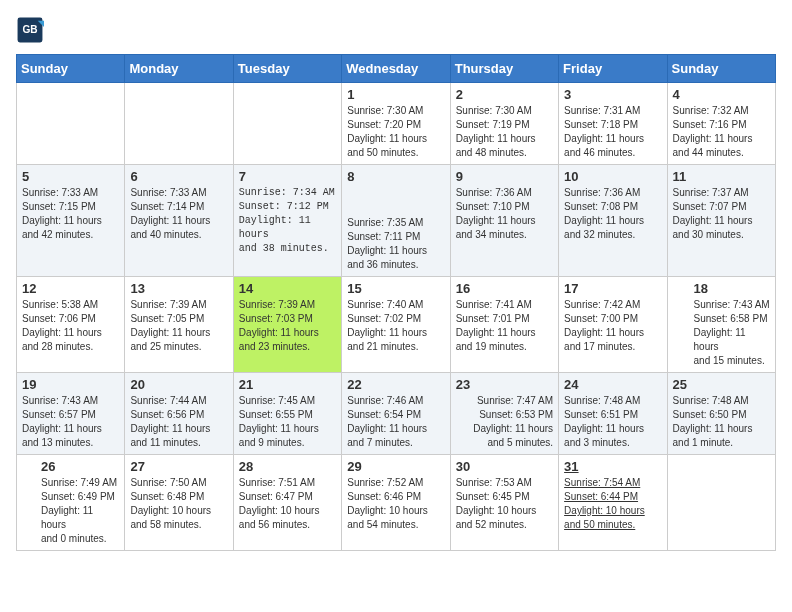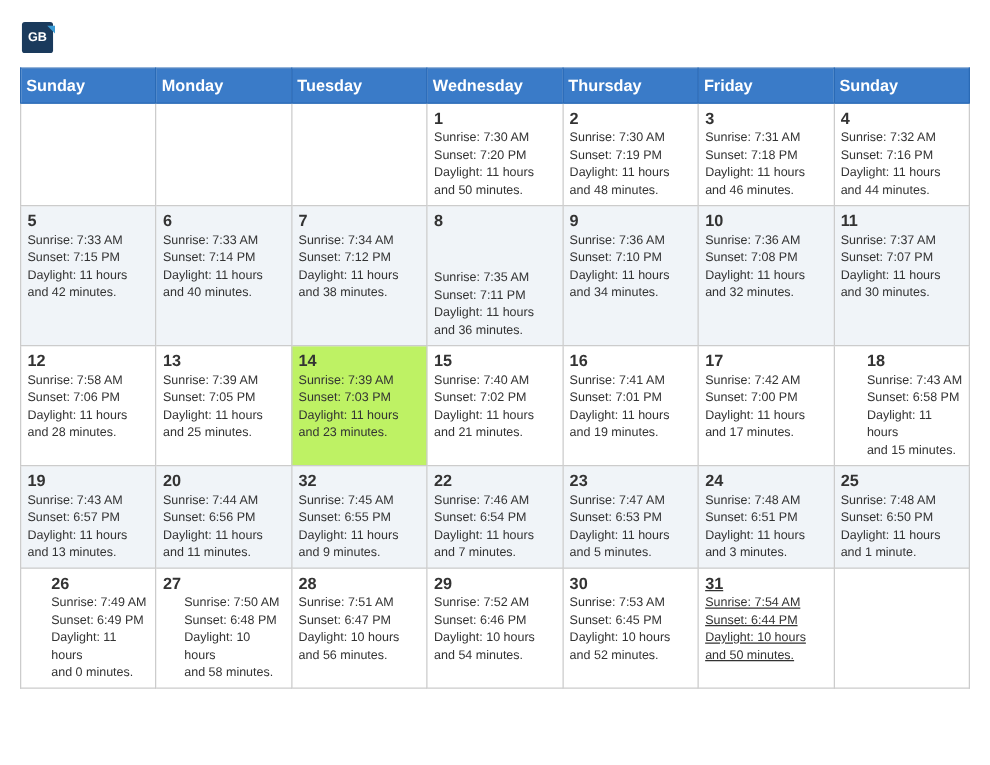--- a/index.html
+++ b/index.html
@@ -166,21 +166,21 @@
         </td>
         <td style="background: rgb(240, 244, 248);">
           <span class="day-number">6</span>
           <div class="day-info" style="white-space: pre-line;">Sunrise: 7:33 AM
 Sunset: 7:14 PM
 Daylight: 11 hours
 and 40 minutes.</div>
         </td>
         <td style="background: rgb(240, 244, 248);">
           <span class="day-number">7</span>
-          <div class="day-info" style="white-space: pre-line;">Sunrise: 7:34 AM
+          <div class="day-info" style="white-space: pre-line; font-family: Liberation Mono, monospace;">Sunrise: 7:34 AM
 Sunset: 7:12 PM
 Daylight: 11 hours
 and 38 minutes.</div>
         </td>
         <td style="background: rgb(240, 244, 248);">
           <span class="day-number">8</span>
           <div class="day-info" style="white-space: pre-line; margin-top: 32px;">Sunrise: 7:35 AM
 Sunset: 7:11 PM
 Daylight: 11 hours
 and 36 minutes.</div>
@@ -203,21 +203,21 @@
           <span class="day-number">11</span>
           <div class="day-info" style="white-space: pre-line;">Sunrise: 7:37 AM
 Sunset: 7:07 PM
 Daylight: 11 hours
 and 30 minutes.</div>
         </td>
       </tr>
       <tr>
         <td style="background: rgb(255, 255, 255);">
           <span class="day-number">12</span>
-          <div class="day-info" style="white-space: pre-line;">Sunrise: 7:58 AM
+          <div class="day-info" style="white-space: pre-line;">Sunrise: 5:38 AM
 Sunset: 7:06 PM
 Daylight: 11 hours
 and 28 minutes.</div>
         </td>
         <td style="background: rgb(255, 255, 255);">
           <span class="day-number">13</span>
           <div class="day-info" style="white-space: pre-line;">Sunrise: 7:39 AM
 Sunset: 7:05 PM
 Daylight: 11 hours
 and 25 minutes.</div>
@@ -267,36 +267,36 @@
 and 13 minutes.</div>
         </td>
         <td style="background: rgb(240, 244, 248);">
           <span class="day-number">20</span>
           <div class="day-info" style="white-space: pre-line;">Sunrise: 7:44 AM
 Sunset: 6:56 PM
 Daylight: 11 hours
 and 11 minutes.</div>
         </td>
         <td style="background: rgb(240, 244, 248);">
-          <span class="day-number">32</span>
+          <span class="day-number">21</span>
           <div class="day-info" style="white-space: pre-line;">Sunrise: 7:45 AM
 Sunset: 6:55 PM
 Daylight: 11 hours
 and 9 minutes.</div>
         </td>
         <td style="background: rgb(240, 244, 248);">
           <span class="day-number">22</span>
           <div class="day-info" style="white-space: pre-line;">Sunrise: 7:46 AM
 Sunset: 6:54 PM
 Daylight: 11 hours
 and 7 minutes.</div>
         </td>
         <td style="background: rgb(240, 244, 248);">
           <span class="day-number">23</span>
-          <div class="day-info" style="white-space: pre-line;">Sunrise: 7:47 AM
+          <div class="day-info" style="white-space: pre-line; text-align: right;">Sunrise: 7:47 AM
 Sunset: 6:53 PM
 Daylight: 11 hours
 and 5 minutes.</div>
         </td>
         <td style="background: rgb(240, 244, 248);">
           <span class="day-number">24</span>
           <div class="day-info" style="white-space: pre-line;">Sunrise: 7:48 AM
 Sunset: 6:51 PM
 Daylight: 11 hours
 and 3 minutes.</div>
@@ -312,21 +312,21 @@
       <tr>
         <td style="background: rgb(255, 255, 255); padding-left: 24px;">
           <span class="day-number">26</span>
           <div class="day-info" style="white-space: pre-line;">Sunrise: 7:49 AM
 Sunset: 6:49 PM
 Daylight: 11 hours
 and 0 minutes.</div>
         </td>
         <td style="background: rgb(255, 255, 255);">
           <span class="day-number">27</span>
-          <div class="day-info" style="white-space: pre-line; margin-left: 17px;">Sunrise: 7:50 AM
+          <div class="day-info" style="white-space: pre-line;">Sunrise: 7:50 AM
 Sunset: 6:48 PM
 Daylight: 10 hours
 and 58 minutes.</div>
         </td>
         <td style="background: rgb(255, 255, 255);">
           <span class="day-number">28</span>
           <div class="day-info" style="white-space: pre-line;">Sunrise: 7:51 AM
 Sunset: 6:47 PM
 Daylight: 10 hours
 and 56 minutes.</div>

